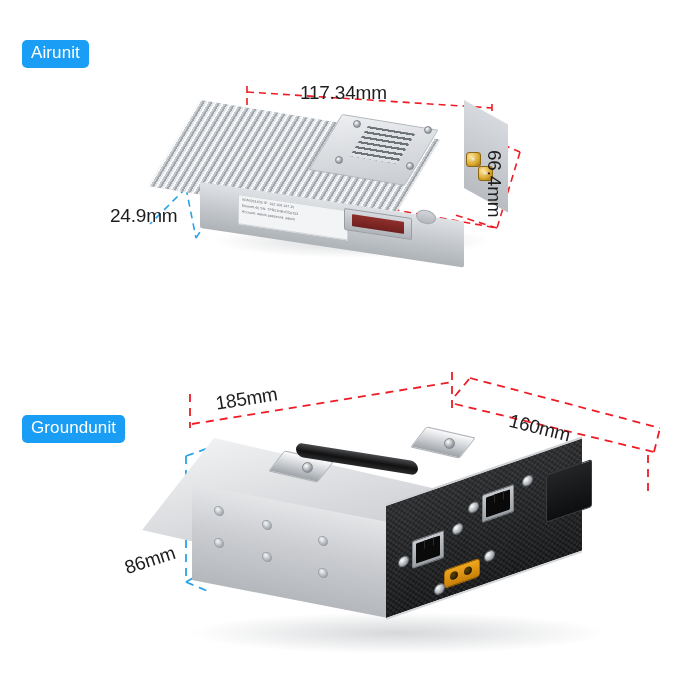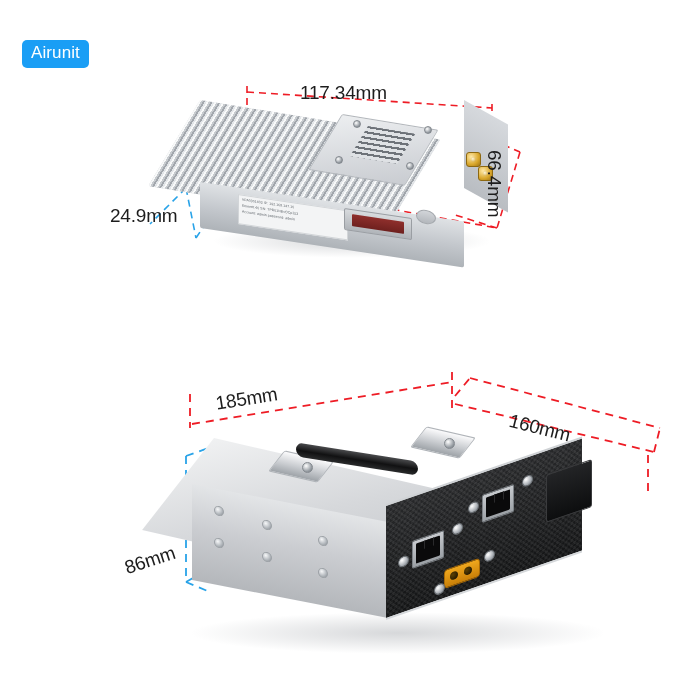--- a/index.html
+++ b/index.html
@@ -312,20 +312,21 @@
       </div>
     </div>
   </div>
 
   <div class="dim" style="left:300px;top:82px;">117.34mm</div>
 
   <div class="dim" style="left:505px;top:150px;transform:rotate(90deg);transform-origin:left top;">66.4mm</div>
 
   <div class="dim" style="left:110px;top:205px;">24.9mm</div>
 
+  <div class="badge" id="badge-ground">Groundunit</div>
 
   <div class="stage" id="ground-stage">
     <div class="shadow" style="left:10px;top:192px;width:420px;height:42px;"></div>
 
     <div class="g-top"></div>
     <div class="g-left"></div>
 
     <div class="sidescrew" style="left:36px;top:86px;"></div>
     <div class="sidescrew" style="left:36px;top:118px;"></div>
     <div class="sidescrew" style="left:84px;top:100px;"></div>

